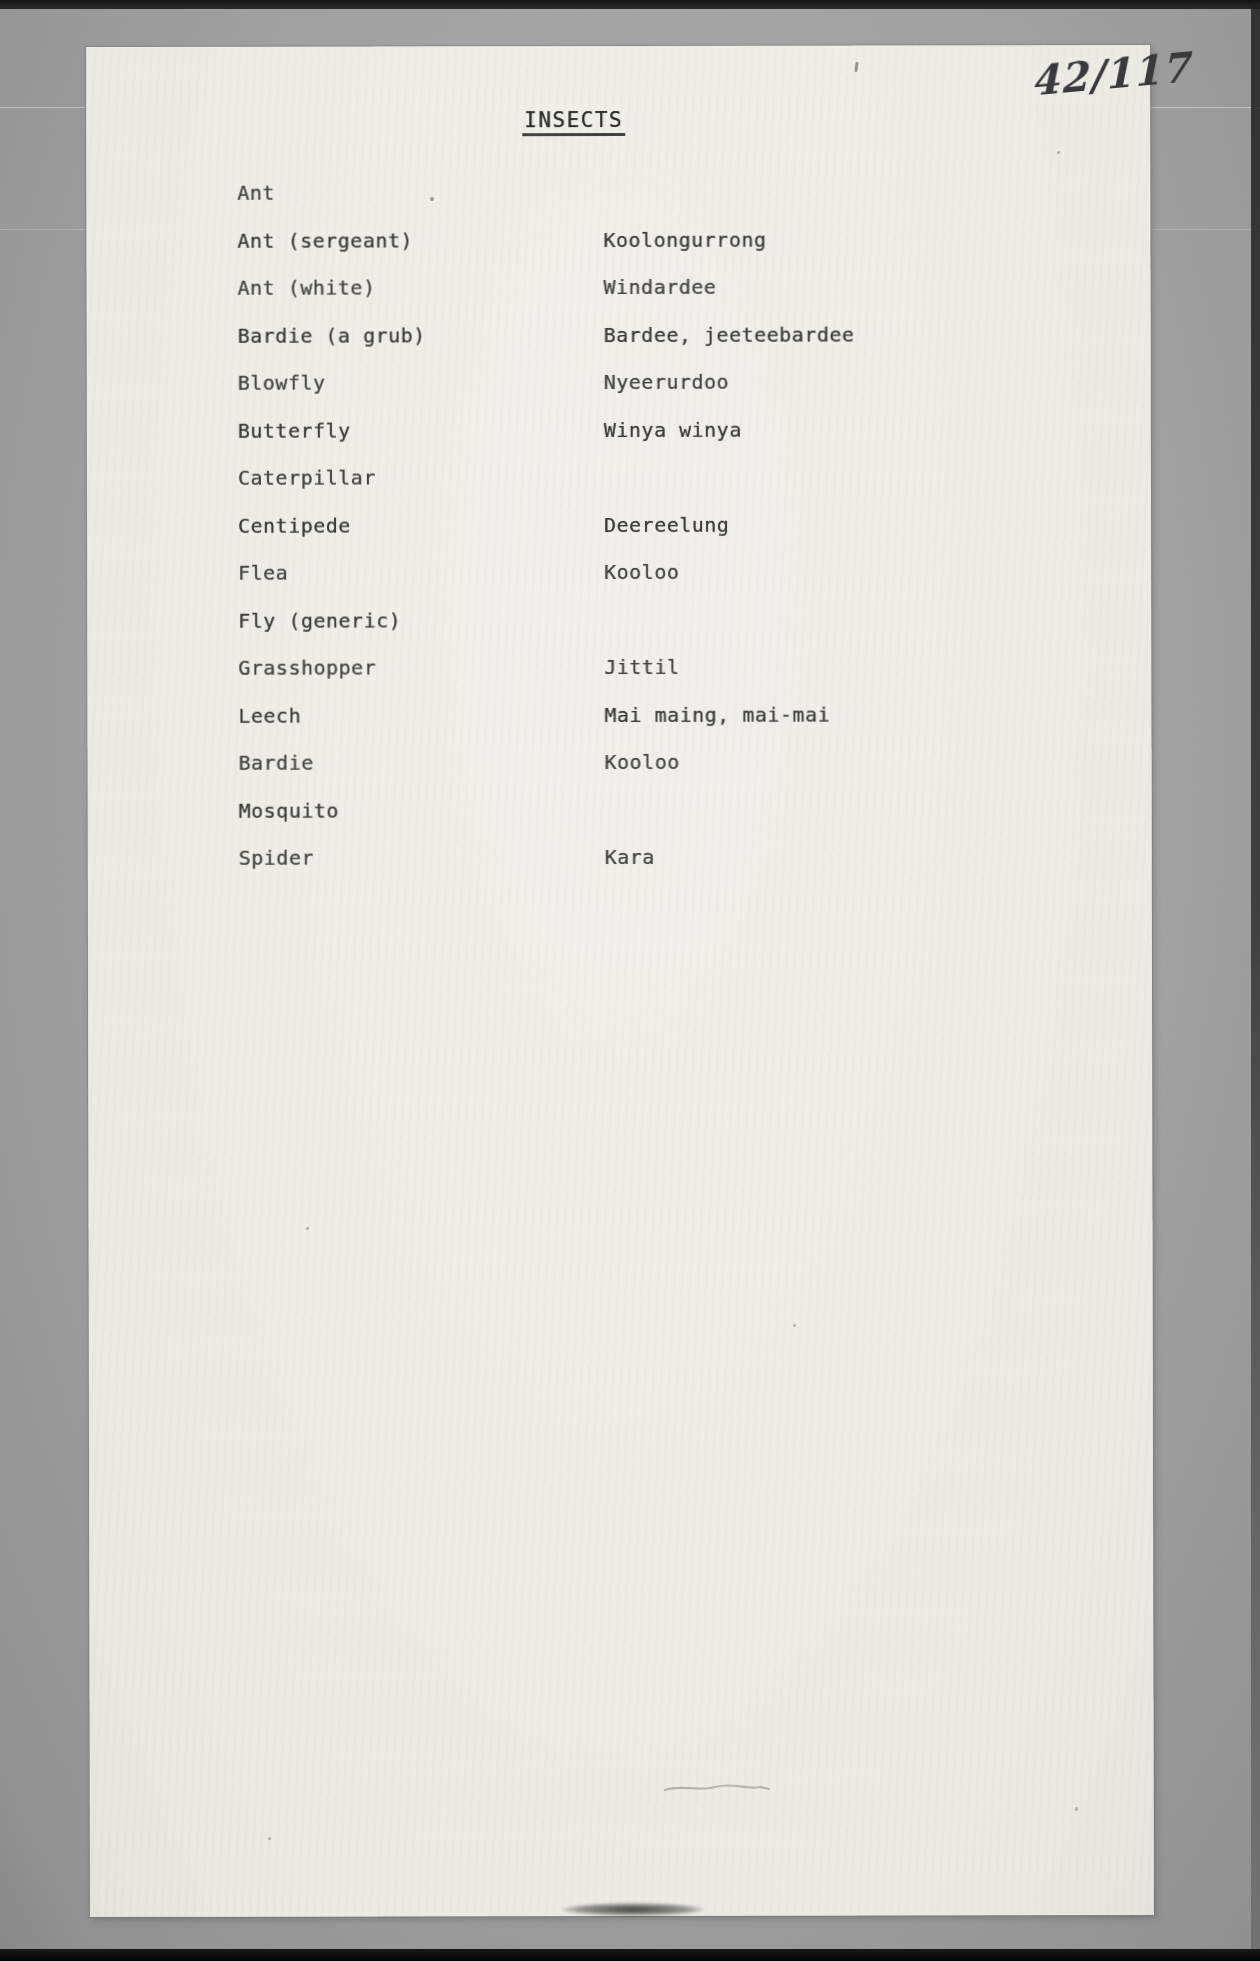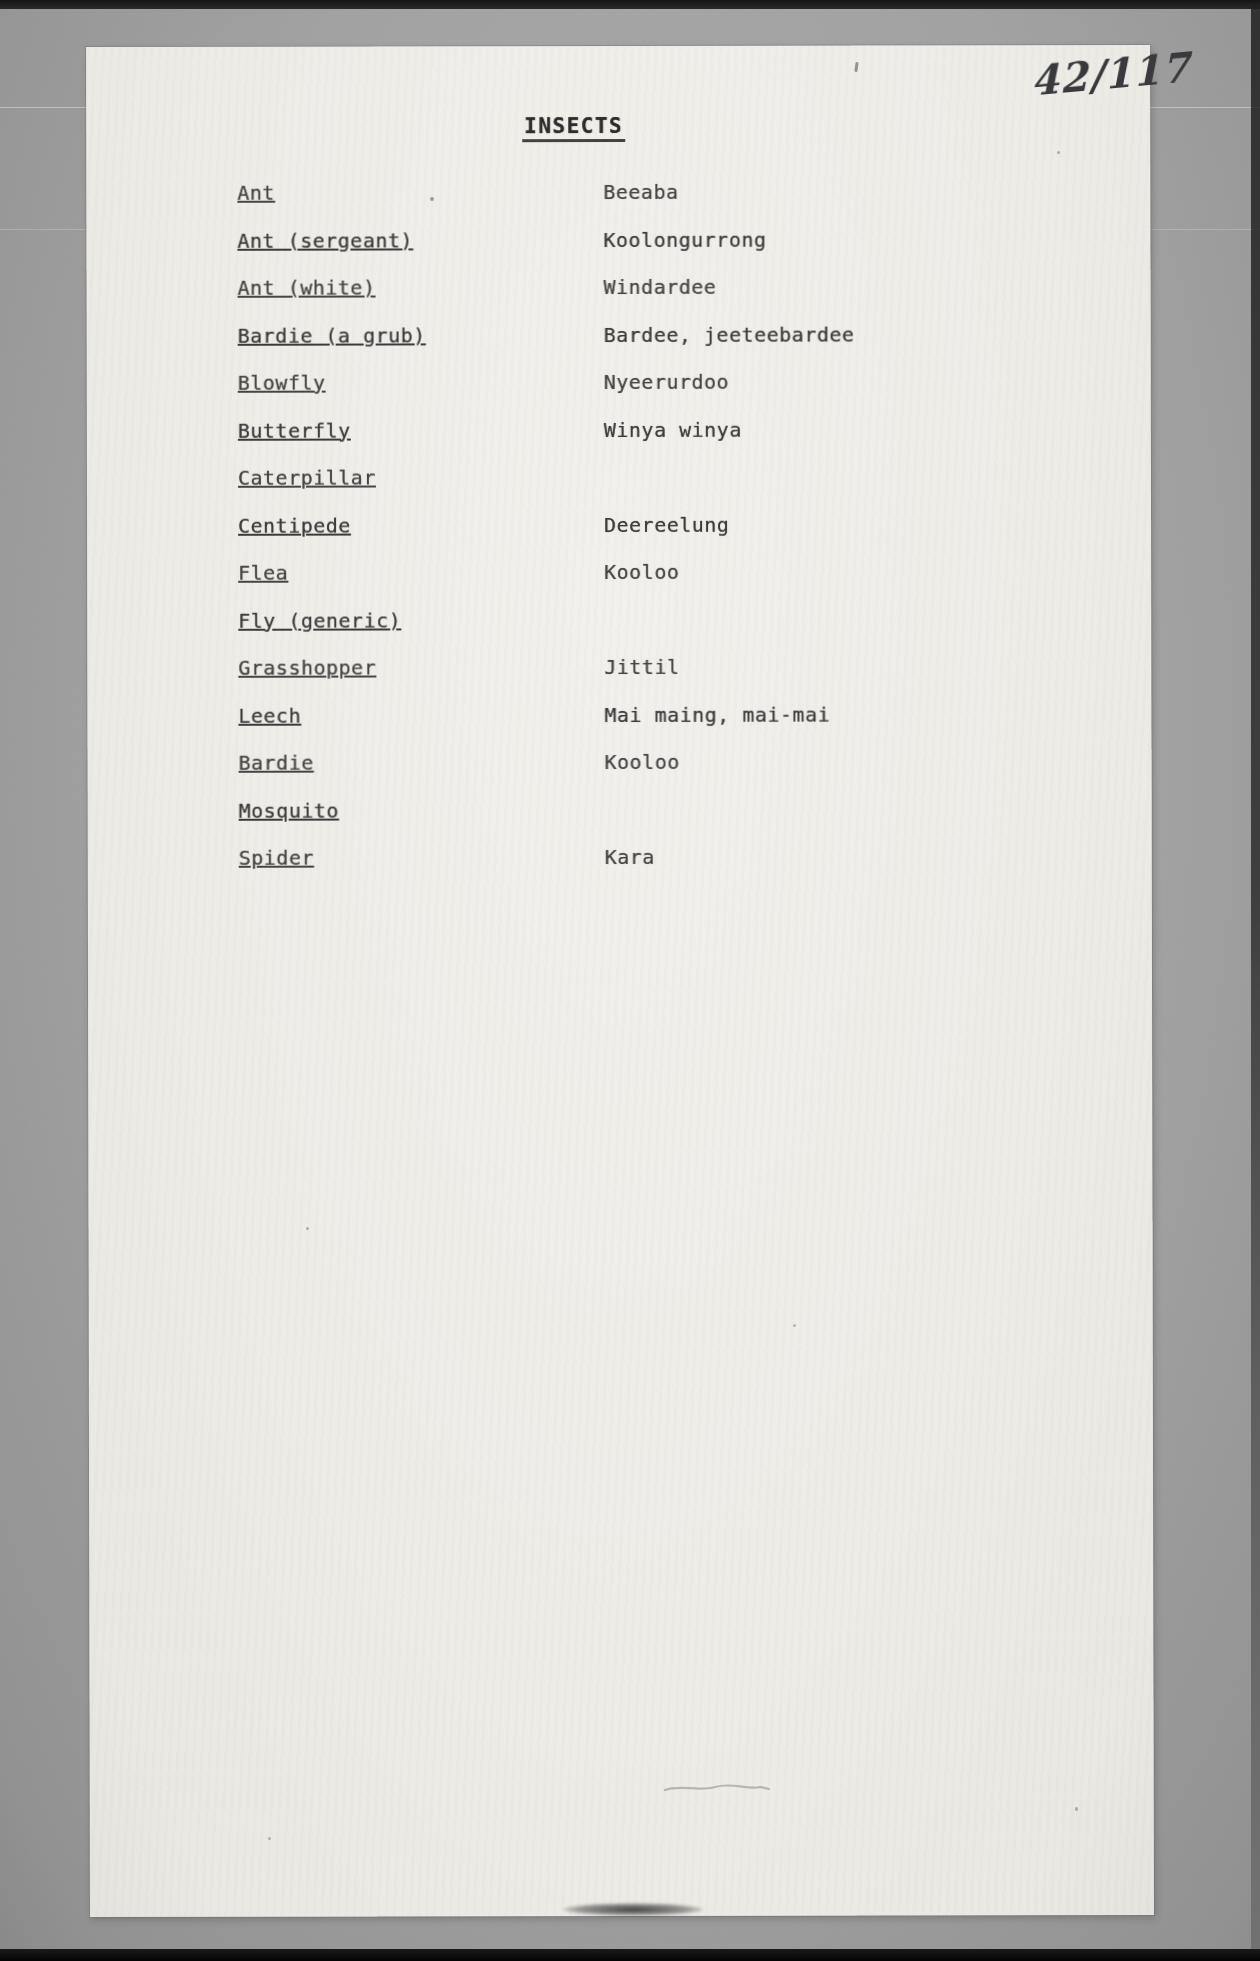--- a/index.html
+++ b/index.html
@@ -40,41 +40,41 @@
   .annotation{
     position:absolute;left:948px;top:4px;width:190px;
     color:#3a3a3e;
     font-family:"DejaVu Serif","Liberation Serif",serif;
     font-style:italic;font-weight:bold;font-size:40px;
     transform:rotate(-5deg) skewX(-6deg);
     letter-spacing:1px;
     filter:blur(.2px);
   }
   .doc-title{
-    position:absolute;left:436px;top:68px;
-    font-size:21px;font-weight:bold;color:#2c2c2c;
+    position:absolute;left:436px;top:62px;
+    font-size:21px;font-weight:normal;color:#2c2c2c;
     letter-spacing:1.5px;
     border-bottom:3px solid rgba(42,42,42,.88);
     padding:0 2px 1px 2px;
     filter:blur(.22px);
     text-shadow:0 0 .7px rgba(35,35,35,.75);
     text-align:center;
   }
   .entries{
     position:absolute;left:151px;top:134px;width:840px;
     filter:blur(.22px);
   }
   .row{
     display:flex;height:47.5px;align-items:flex-start;
     color:#383838;font-size:20px;letter-spacing:.5px;
     text-shadow:0 0 .7px rgba(45,45,45,.7);
   }
   .row:nth-child(odd){opacity:.93;}
   .row:nth-child(even){opacity:.98;}
-  .col-english{width:366px;flex:none;text-decoration:underline;}
+  .col-english{width:366px;flex:none;}
   .col-native{flex:1;}
   .smudge-bottom{
     position:absolute;left:563px;top:1903px;width:140px;height:13px;
     background:radial-gradient(ellipse at center, rgba(35,35,35,.85) 0%, rgba(50,50,50,.45) 55%, rgba(80,80,80,0) 78%);
     filter:blur(1.4px);border-radius:50%;
   }
   .squiggle{position:absolute;left:663px;top:1781px;opacity:.55;}
   .speck{position:absolute;background:#4c4c4c;border-radius:50%;}
   .speck.s1{left:430px;top:197px;width:4px;height:4px;opacity:.5;}
   .speck.s2{left:855px;top:62px;width:3px;height:10px;opacity:.55;transform:rotate(8deg);border-radius:2px;}
@@ -97,21 +97,20 @@
 
 <div class="paper">
 
   <div class="annotation">42/117</div>
 
   <div class="doc-title">INSECTS</div>
 
   <div class="entries">
     <div class="row">
       <span class="col-english">Ant</span>
-      <span class="col-native">Beeaba</span>
     </div>
     <div class="row">
       <span class="col-english">Ant (sergeant)</span>
       <span class="col-native">Koolongurrong</span>
     </div>
     <div class="row">
       <span class="col-english">Ant (white)</span>
       <span class="col-native">Windardee</span>
     </div>
     <div class="row">

